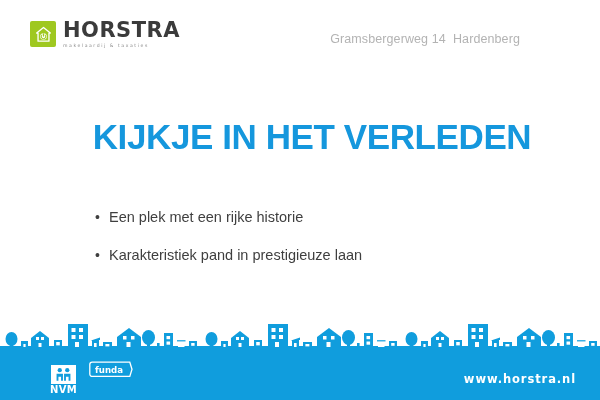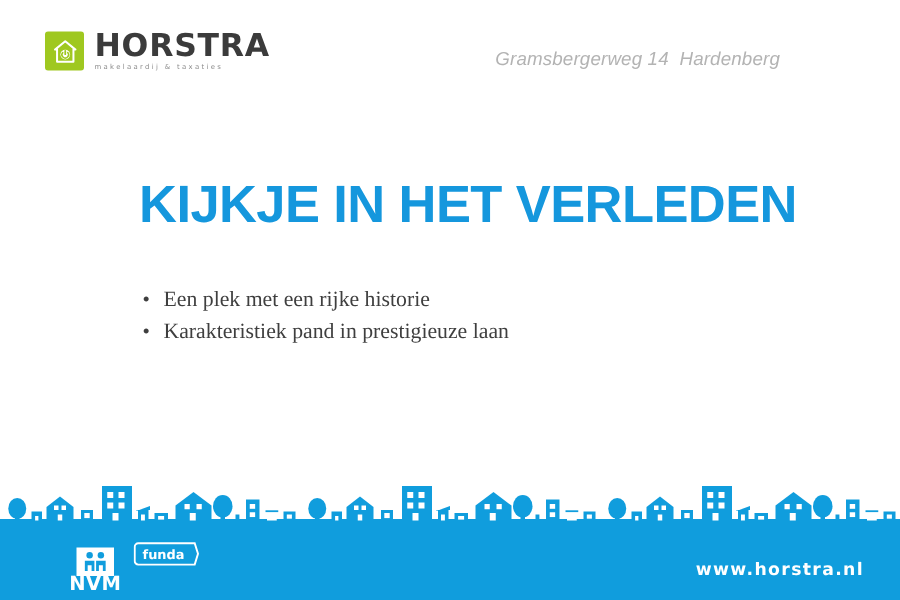--- a/index.html
+++ b/index.html
@@ -69,21 +69,20 @@
     color: #8c8c8c;
     margin-top: 2.5px;
     text-transform: lowercase;
   }
 
   .header-address {
     position: absolute;
     right: 52px;
     top: 32px;
     font-family: "Liberation Sans", sans-serif;
-    font-style: italic;
     font-size: 12.5px;
     color: #b3b3b3;
     white-space: pre;
     letter-spacing: 0.1px;
   }
 
   
   .headline {
     position: absolute;
     left: 0;
@@ -100,27 +99,28 @@
   }
 
   .bullets {
     position: absolute;
     left: 95px;
     top: 190px;
     list-style: none;
   }
 
   .bullets li {
-    font-family: Liberation Serif, serif;
+    font-family: Liberation Sans, sans-serif;
     font-size: 14.5px;
     color: #3f3f3f;
     line-height: 21px;
     position: relative;
     padding-left: 14px;
     white-space: nowrap;
+    margin-top: 17px;
   }
 
   .bullets li::before {
     content: "\2022";
     position: absolute;
     left: 0;
     top: -0.5px;
     font-size: 14px;
     color: #3f3f3f;
   }
@@ -176,21 +176,21 @@
     display: flex;
     align-items: center;
     justify-content: center;
   }
 
   .nvm-badge svg { display: block; }
 
   .nvm-text {
     font-family: "DejaVu Sans", sans-serif;
     font-weight: bold;
-    font-size: 13px;
+    font-size: 10px;
     color: #ffffff;
     letter-spacing: 0.3px;
     line-height: 9px;
     margin-top: 1px;
   }
 
   .funda-logo {
     position: relative;
     width: 44px;
     height: 17px;

